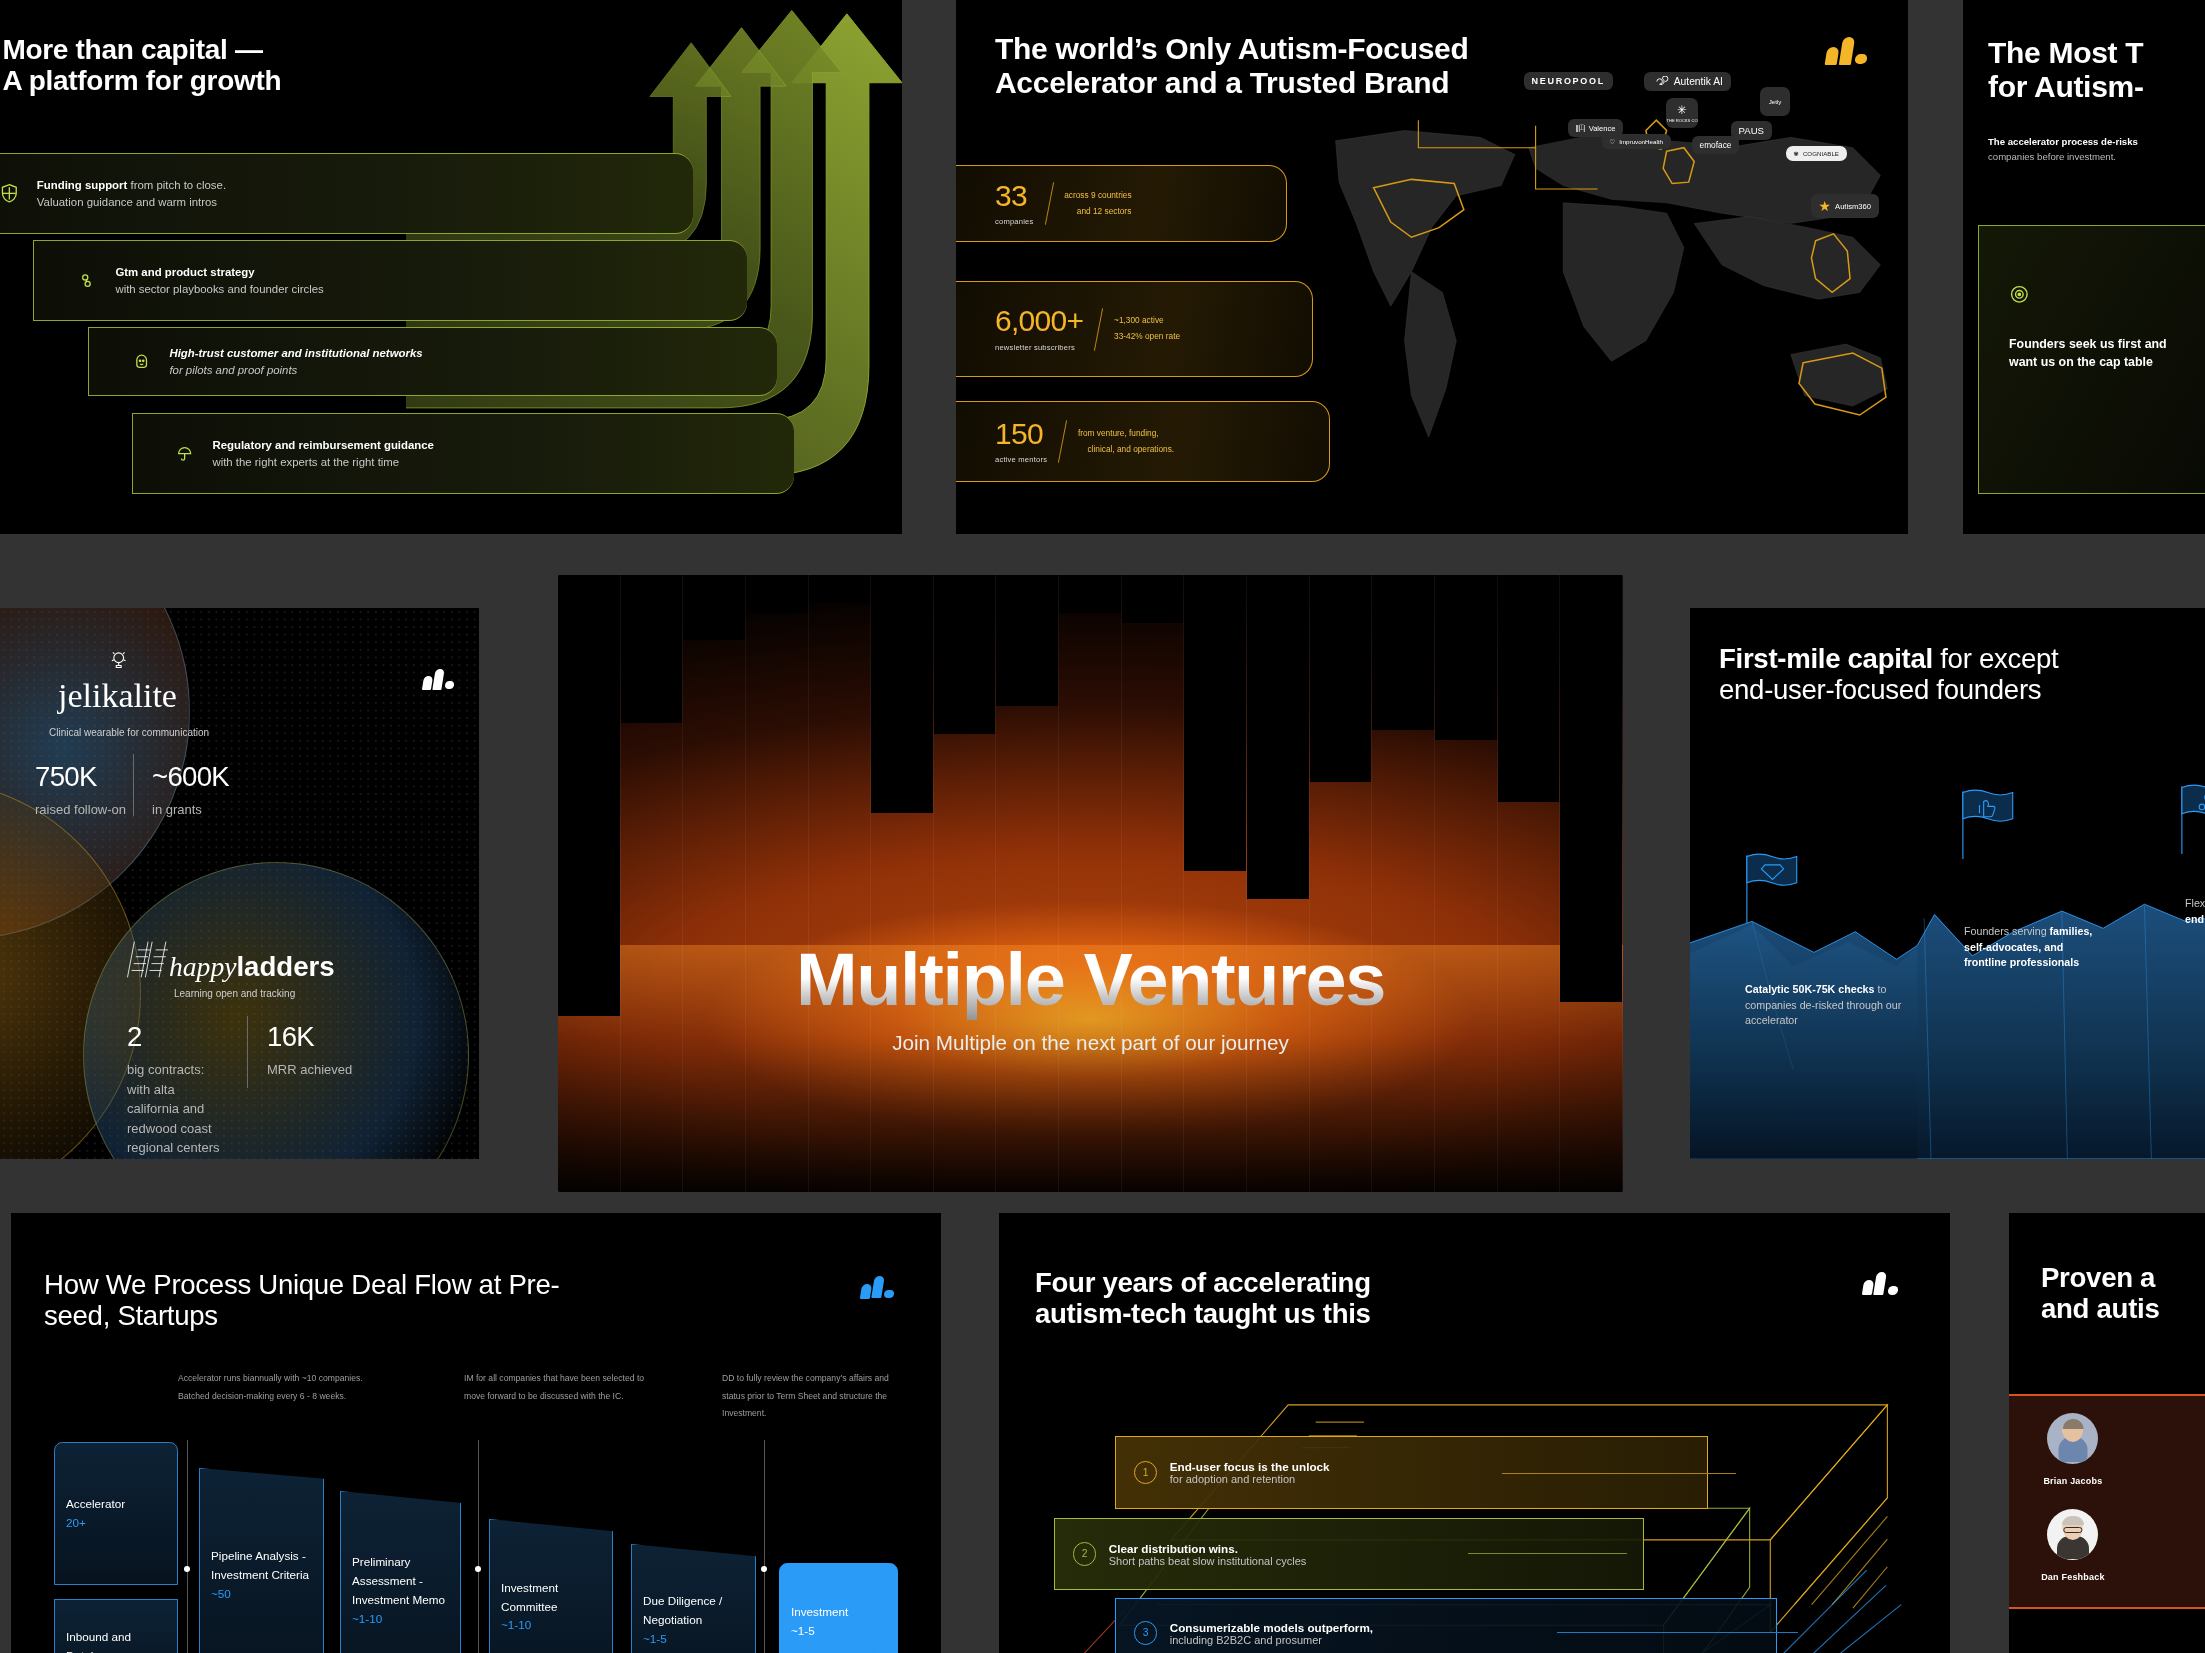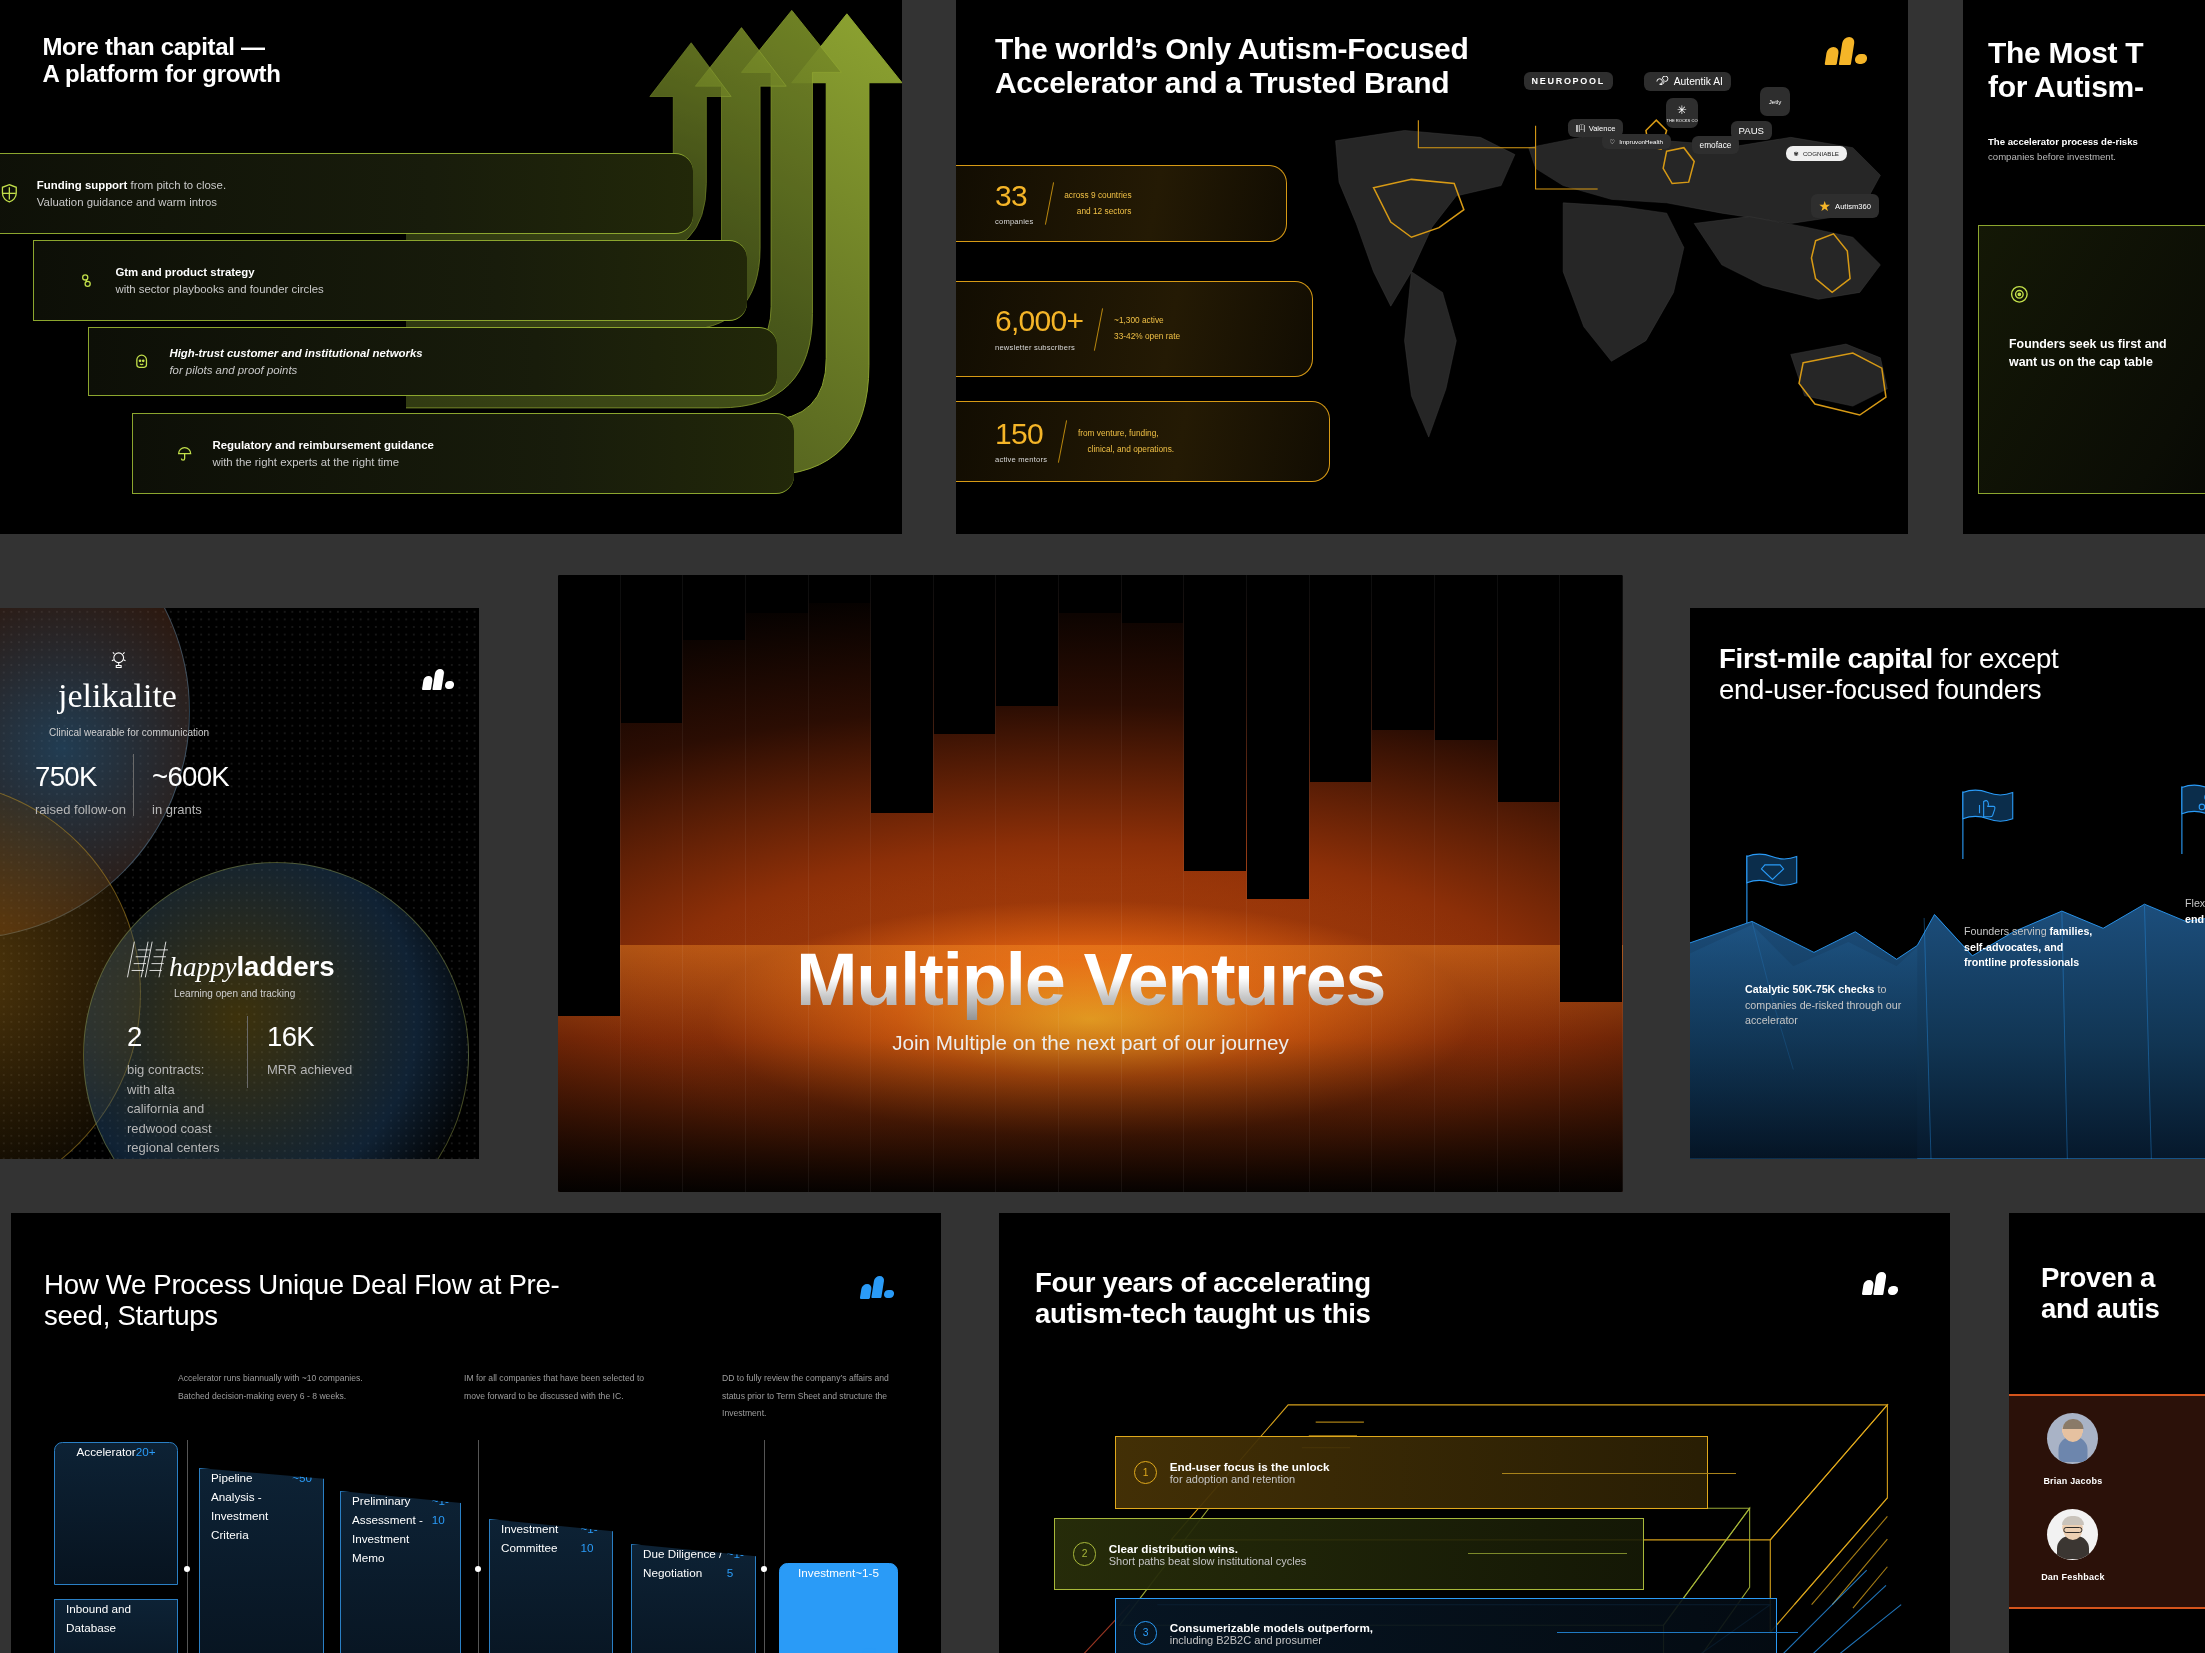--- a/index.html
+++ b/index.html
@@ -16,21 +16,21 @@
   
   .mlogo { position:absolute; width:39px; height:27.6px; }
   .mlogo i { position:absolute; bottom:0; width:11.7px; border-radius:6.2px 6.2px 1.4px 1.4px;
              display:block; }
   .mlogo i.a { left:0;  height:18px; transform:skewX(-9deg); }
   .mlogo i.b { left:14.5px; height:27.6px; transform:skewX(-9deg); border-radius:7.6px 7.6px 1.4px 1.4px;}
   .mlogo i.c { left:29px; height:10.3px; transform:skewX(-9deg) rotate(0deg); border-radius:5.5px;}
 
   
   #s1 { left:-27.6px; top:0px; width:930px; height:534px; }
-  #s1 .title { position:absolute; left:30px; top:34px; font-size:24px;margin-left:40px; }
+  #s1 .title { position:absolute; left:30px; top:34px; font-size:28px; }
   .arrowwrap { position:absolute; right:0; top:0; width:496px; height:534px; }
   .row1 { position:absolute; display:flex; align-items:center; gap:15px;
           border:0.7px solid #8ca62e; border-right:none;
           background:linear-gradient(90deg,#0d0f07 0%, #181c0b 65%, #222809 100%); }
   .row1 .ic { width:25px; height:25px; flex:0 0 25px; color:#c3e04a;
               display:flex; align-items:center; justify-content:center; }
   .row1 .tx { color:#e8e8e8; font-size:11.4px; line-height:1.42; }
   .row1 .tx b { color:#fff; font-weight:700; }
   .row1 .tx span { color:#c9c9c9; }
 
@@ -113,21 +113,21 @@
   
   #s7 { left:11px; top:1213px; width:930px; height:455px; }
   #s7 .title { position:absolute; left:33px; top:57px; font-size:27.6px; width:565px;
                font-weight:700; }
   #s7 .title span { font-weight:400; }
   #s7 .mlogo i { background:#2a9bf7; }
   .note { position:absolute; color:#9e9e9e; font-size:8.6px; line-height:2.05; width:186px; }
   .funstep { position:absolute; border:0.7px solid #2a7fc4;
              background:linear-gradient(180deg,#0d2235 0%, #07131f 100%);
              color:#fff; font-size:11.7px; line-height:1.62; padding:0 11px;
-             display:flex; flex-direction:row; justify-content:center; }
+             display:flex; flex-direction:column; justify-content:center; }
   .funstep .n { color:#2a9bf7; }
   .funstep.bright { background:#2a9bf7; border-color:#2a9bf7; }
   .funstep.bright .n, .funstep.bright { color:#fff; }
   .tick { position:absolute; width:0.7px; background:#555; }
   .tickdot { position:absolute; width:6.2px; height:6.2px; border-radius:50%; background:#fff; }
 
   
   #s8 { left:999px; top:1213px; width:951px; height:455px; }
   #s8 .title { position:absolute; left:36px; top:55px; font-size:27.6px; width:538px; }
   #s8 .mlogo i { background:#ffffff; }

